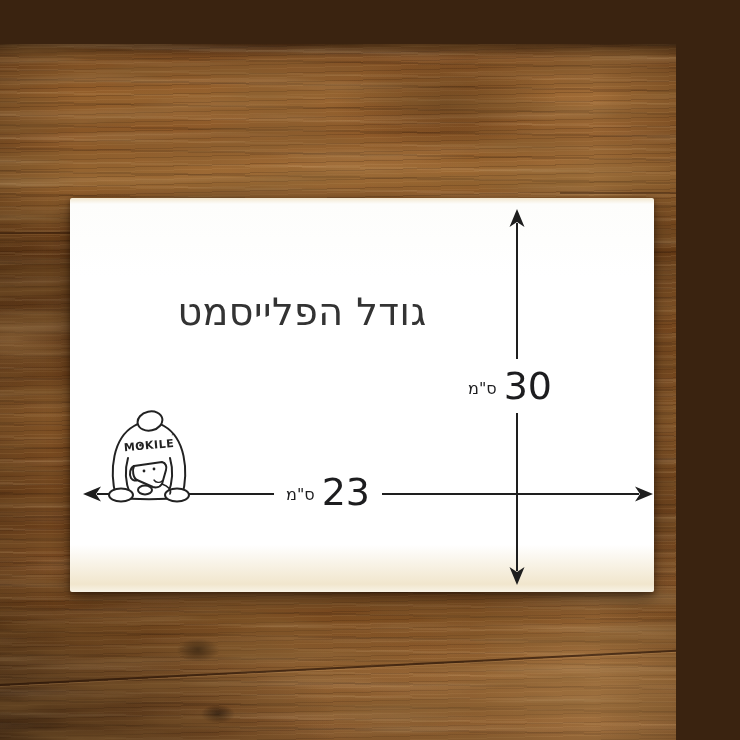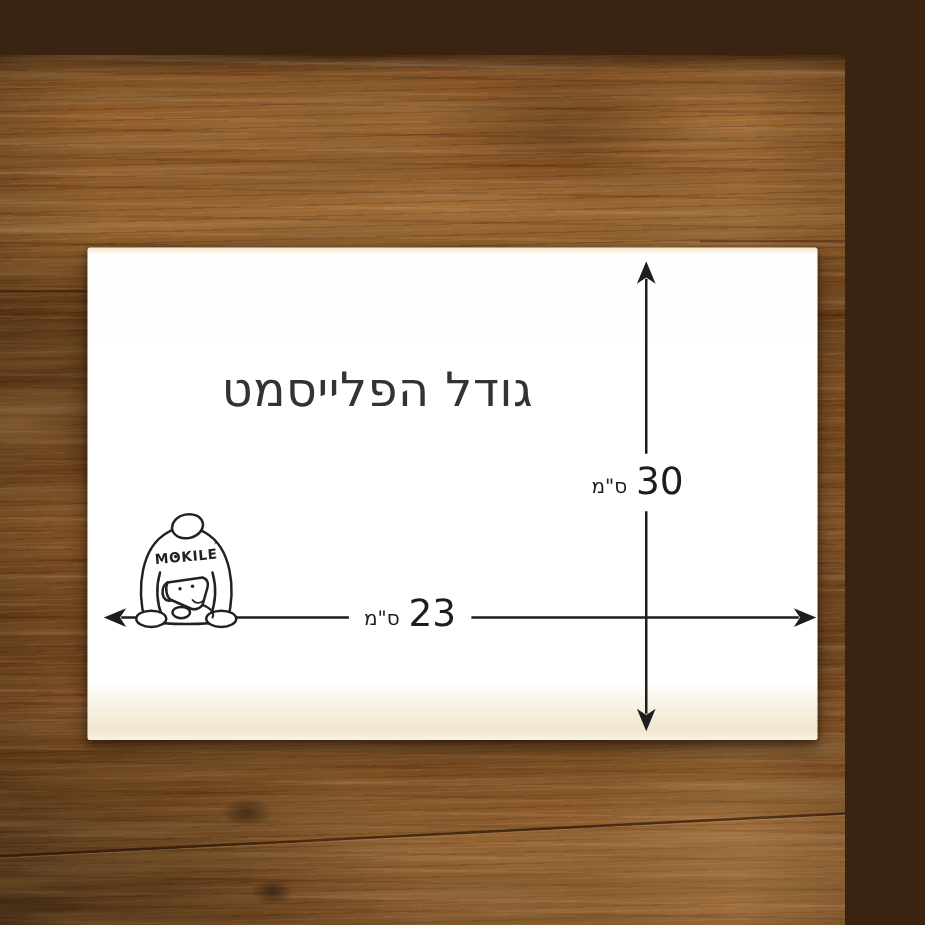--- a/index.html
+++ b/index.html
@@ -44,21 +44,21 @@
                #ffffff 88%,#f1e6cd 98%,#f8f3e6 100%);
     box-shadow:0 7px 20px rgba(26,12,3,.55), 0 2px 5px rgba(26,12,3,.45);}
 
   .title{position:absolute;left:232px;top:92px;transform:translateX(-50%);
     font-size:38px;color:#333;direction:rtl;white-space:nowrap;letter-spacing:.5px;}
 
   .arrows{position:absolute;left:0;top:0;}
 
   .dim{position:absolute;display:flex;align-items:center;gap:7px;
     background:#fff;color:#1d1d1f;white-space:nowrap;}
-  .dim .value{font-size:30px;line-height:1;}
+  .dim .value{font-size:38px;line-height:1;}
   .dim .unit{font-size:16px;line-height:1;padding-top:5px;}
   .dim-v{left:440px;top:188px;transform:translate(-50%,-50%);padding:8px 14px;}
   .dim-h{left:258px;top:294px;transform:translate(-50%,-50%);padding:5px 12px;}
 
   .logo{position:absolute;left:34px;top:212px;}
 </style>
 </head>
 <body>
 
 <div class="scene">

